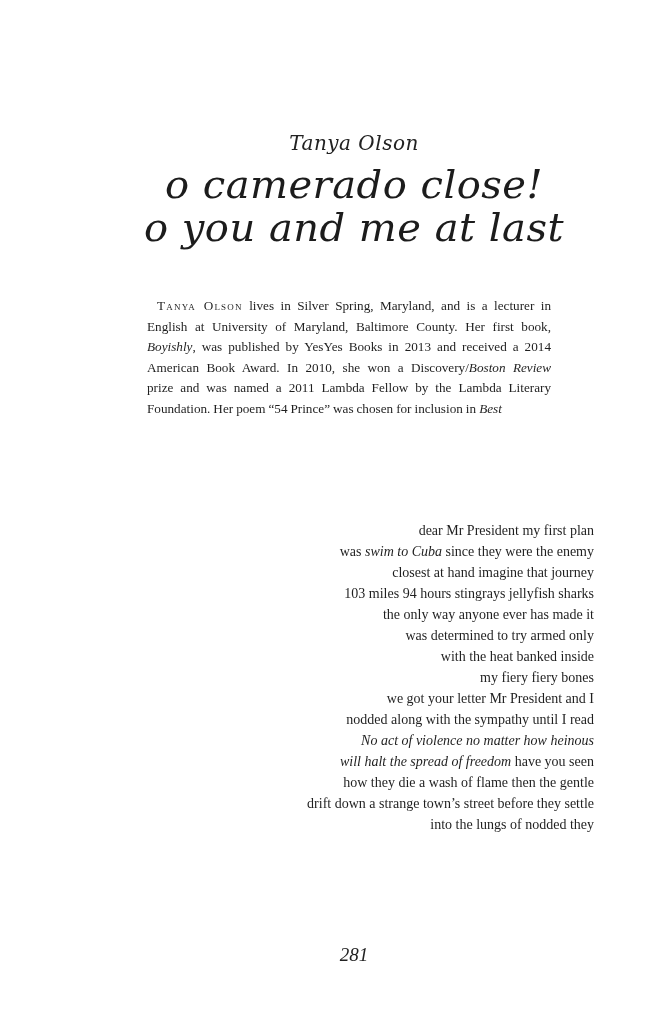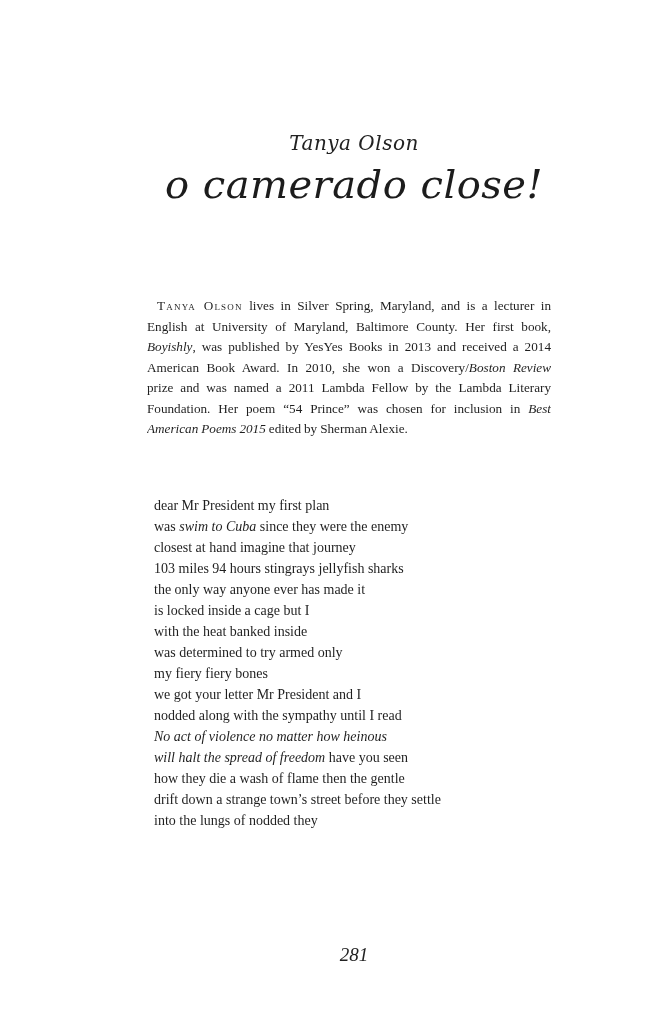--- a/index.html
+++ b/index.html
@@ -62,26 +62,27 @@
     text-align: justify;
     text-align-last: justify;
     max-height: 20.5px;
     overflow: hidden;
   }
   .bio .line:first-child { padding-left: 10px; }
   .bio .line:last-child  { text-align-last: left; }
   
   .poem {
     position: absolute;
-    top: 495px;
+    top: 520px;
     left: 154px;
     width: 440px;
     font-size: 14px;
     line-height: 21px;
     color: #1f1f1f;
+    text-align: right;
   }
   .poem .line.indent { padding-left: 128px; }
   
   .normal { font-style: normal; }
   .italic { font-style: italic; }
   .smallcaps {
     font-variant: small-caps;
     letter-spacing: 1.2px;
   }
   
@@ -98,41 +99,40 @@
 </style>
 </head>
 <body>
 
 <div class="page">
 
   <div class="author">Tanya Olson</div>
 
   <h1 class="title">
     <div>o camerado close!</div>
+    <div>o you and me at last</div>
   </h1>
 
   <div class="bio">
       <div class="line"><span class="smallcaps">Tanya Olson</span><span class="normal"> lives in Silver Spring, Maryland, and is a lecturer in</span></div>
       <div class="line"><span class="normal">English at University of Maryland, Baltimore County. Her first book,</span></div>
       <div class="line"><span class="italic">Boyishly</span><span class="normal">, was published by YesYes Books in 2013 and received a 2014</span></div>
       <div class="line"><span class="normal">American Book Award. In 2010, she won a Discovery/</span><span class="italic">Boston Review</span></div>
       <div class="line"><span class="normal">prize and was named a 2011 Lambda Fellow by the Lambda Literary</span></div>
       <div class="line"><span class="normal">Foundation. Her poem “54 Prince” was chosen for inclusion in </span><span class="italic">Best</span></div>
-      <div class="line"><span class="italic">American Poems 2015</span><span class="normal"> edited by Sherman Alexie.</span></div>
     </div>
 
   <div class="poem">
       <div class="line"><span class="normal">dear Mr President my first plan</span></div>
       <div class="line"><span class="normal">was </span><span class="italic">swim to Cuba</span><span class="normal"> since they were the enemy</span></div>
       <div class="line"><span class="normal">closest at hand imagine that journey</span></div>
       <div class="line"><span class="normal">103 miles 94 hours stingrays jellyfish sharks</span></div>
       <div class="line"><span class="normal">the only way anyone ever has made it</span></div>
-      <div class="line"><span class="normal">is locked inside a cage but I</span></div>
+      <div class="line"><span class="normal">was determined to try armed only</span></div>
       <div class="line"><span class="normal">with the heat banked inside</span></div>
-      <div class="line"><span class="normal">was determined to try armed only</span></div>
       <div class="line"><span class="normal">my fiery fiery bones</span></div>
       <div class="line"><span class="normal">we got your letter Mr President and I</span></div>
       <div class="line"><span class="normal">nodded along with the sympathy until I read</span></div>
       <div class="line"><span class="italic">No act of violence no matter how heinous</span></div>
       <div class="line"><span class="italic">will halt the spread of freedom</span><span class="normal"> have you seen</span></div>
       <div class="line"><span class="normal">how they die a wash of flame then the gentle</span></div>
       <div class="line"><span class="normal">drift down a strange town’s street before they settle</span></div>
       <div class="line"><span class="normal">into the lungs of nodded they</span></div>
     </div>
 

